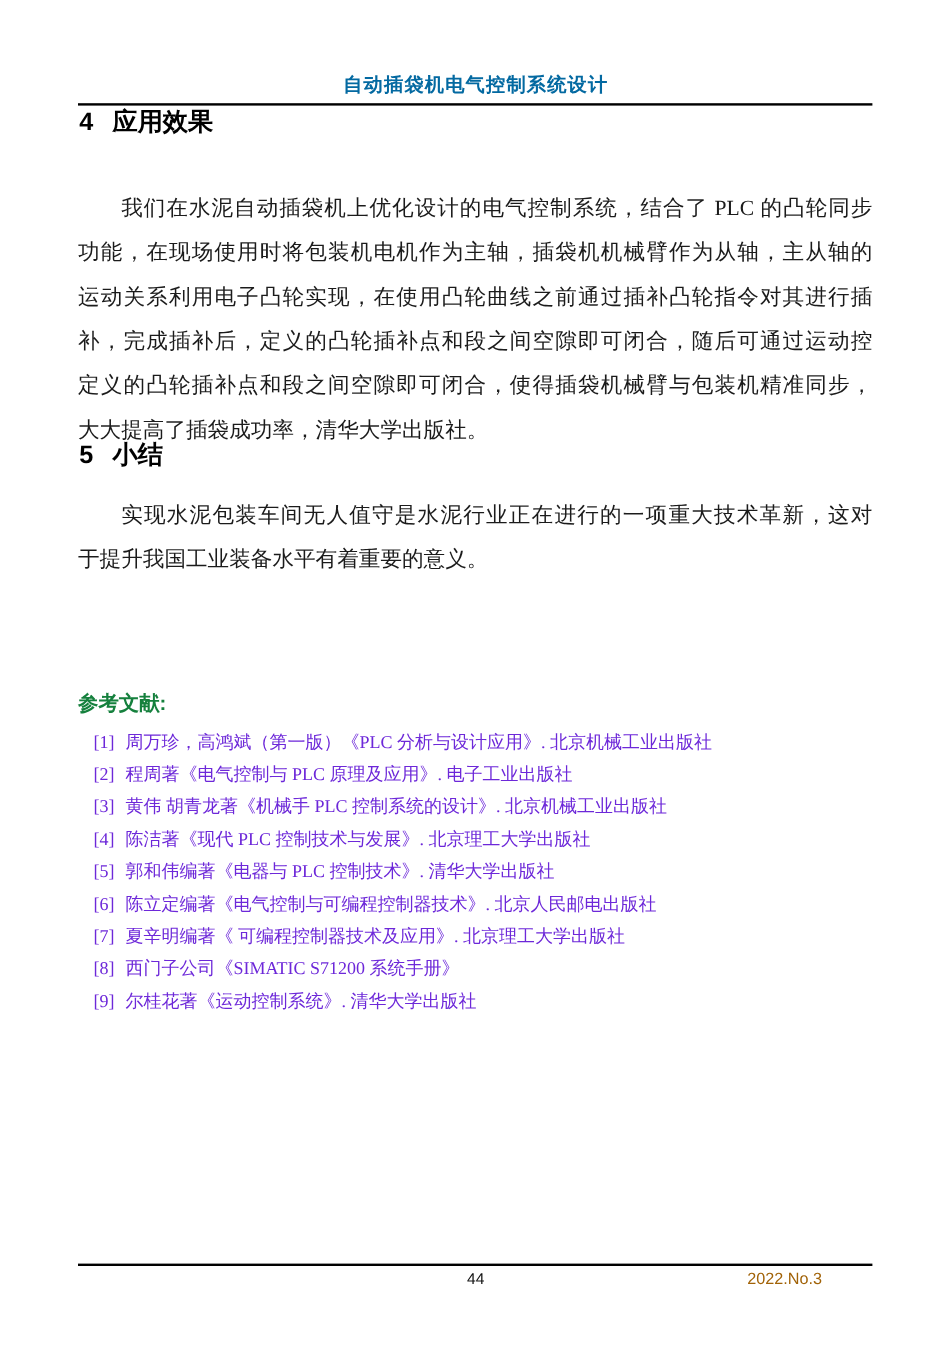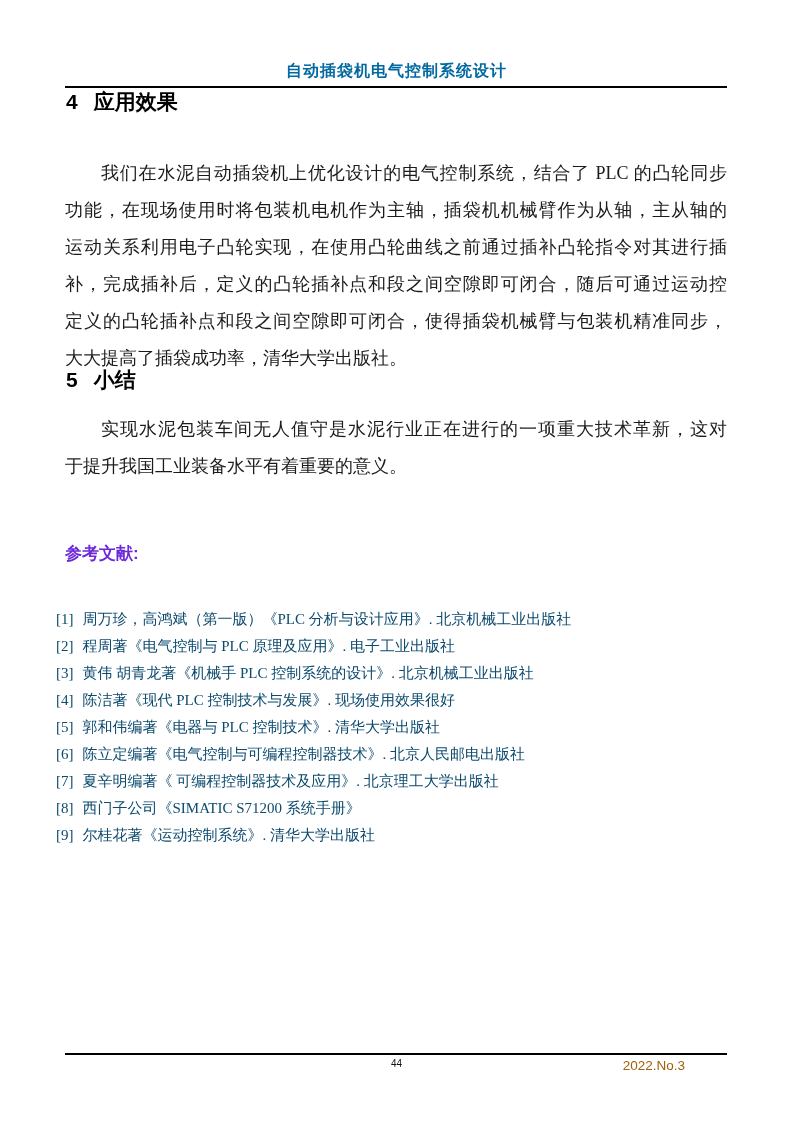--- a/index.html
+++ b/index.html
@@ -63,54 +63,54 @@
     text-align-last: justify;
   }
   .para .pline.indent { text-indent: 2em; }
   .para .pline.last {
     text-align: left;
     text-align-last: left;
   }
   .refs-heading {
     position: absolute;
     left: 65px;
-    top: 543px;
+    top: 576px;
     font-family: "Liberation Sans", sans-serif;
     font-weight: bold;
     font-size: 17px;
     line-height: 22px;
-    color: #6d28d9;
+    color: #15803d;
   }
   .refs-list {
     position: absolute;
-    left: 56px;
+    left: 78px;
     top: 606px;
     width: 700px;
     font-size: 15px;
     line-height: 27px;
-    color: #0c4a6e;
+    color: #6d28d9;
   }
   .ref-item { white-space: nowrap; }
   .ref-item .ref-label { margin-right: 9px; }
   .footer-rule {
     position: absolute;
     top: 1053px;
     left: 65px;
     width: 662px;
     height: 0;
     border-top: 2.5px solid #000;
   }
   .footer-page {
     position: absolute;
     top: 1058px;
     left: 0;
     width: 793px;
     text-align: center;
     font-family: "Liberation Sans", sans-serif;
-    font-size: 10px;
+    font-size: 13px;
     color: #111;
   }
   .footer-issue {
     position: absolute;
     top: 1058px;
     right: 108px;
     font-family: "Liberation Sans", sans-serif;
     font-size: 13.5px;
     color: #a16207;
   }
@@ -142,21 +142,21 @@
   <div class="pline indent">实现水泥包装车间无人值守是水泥行业正在进行的一项重大技术革新，这对</div>
   <div class="pline last">于提升我国工业装备水平有着重要的意义。</div>
 </div>
 
 <div class="refs-heading">参考文献:</div>
 
 <div class="refs-list">
   <div class="ref-item"><span class="ref-label">[1]</span><span>周万珍，高鸿斌（第一版）《PLC 分析与设计应用》. 北京机械工业出版社</span></div>
   <div class="ref-item"><span class="ref-label">[2]</span><span>程周著《电气控制与 PLC 原理及应用》. 电子工业出版社</span></div>
   <div class="ref-item"><span class="ref-label">[3]</span><span>黄伟 胡青龙著《机械手 PLC 控制系统的设计》. 北京机械工业出版社</span></div>
-  <div class="ref-item"><span class="ref-label">[4]</span><span>陈洁著《现代 PLC 控制技术与发展》. 现场使用效果很好</span></div>
+  <div class="ref-item"><span class="ref-label">[4]</span><span>陈洁著《现代 PLC 控制技术与发展》. 北京理工大学出版社</span></div>
   <div class="ref-item"><span class="ref-label">[5]</span><span>郭和伟编著《电器与 PLC 控制技术》. 清华大学出版社</span></div>
   <div class="ref-item"><span class="ref-label">[6]</span><span>陈立定编著《电气控制与可编程控制器技术》. 北京人民邮电出版社</span></div>
   <div class="ref-item"><span class="ref-label">[7]</span><span>夏辛明编著《 可编程控制器技术及应用》. 北京理工大学出版社</span></div>
   <div class="ref-item"><span class="ref-label">[8]</span><span>西门子公司《SIMATIC S71200 系统手册》</span></div>
   <div class="ref-item"><span class="ref-label">[9]</span><span>尔桂花著《运动控制系统》. 清华大学出版社</span></div>
 </div>
 
 <div class="footer-rule"></div>
 <div class="footer-page">44</div>
 <div class="footer-issue">2022.No.3</div>

